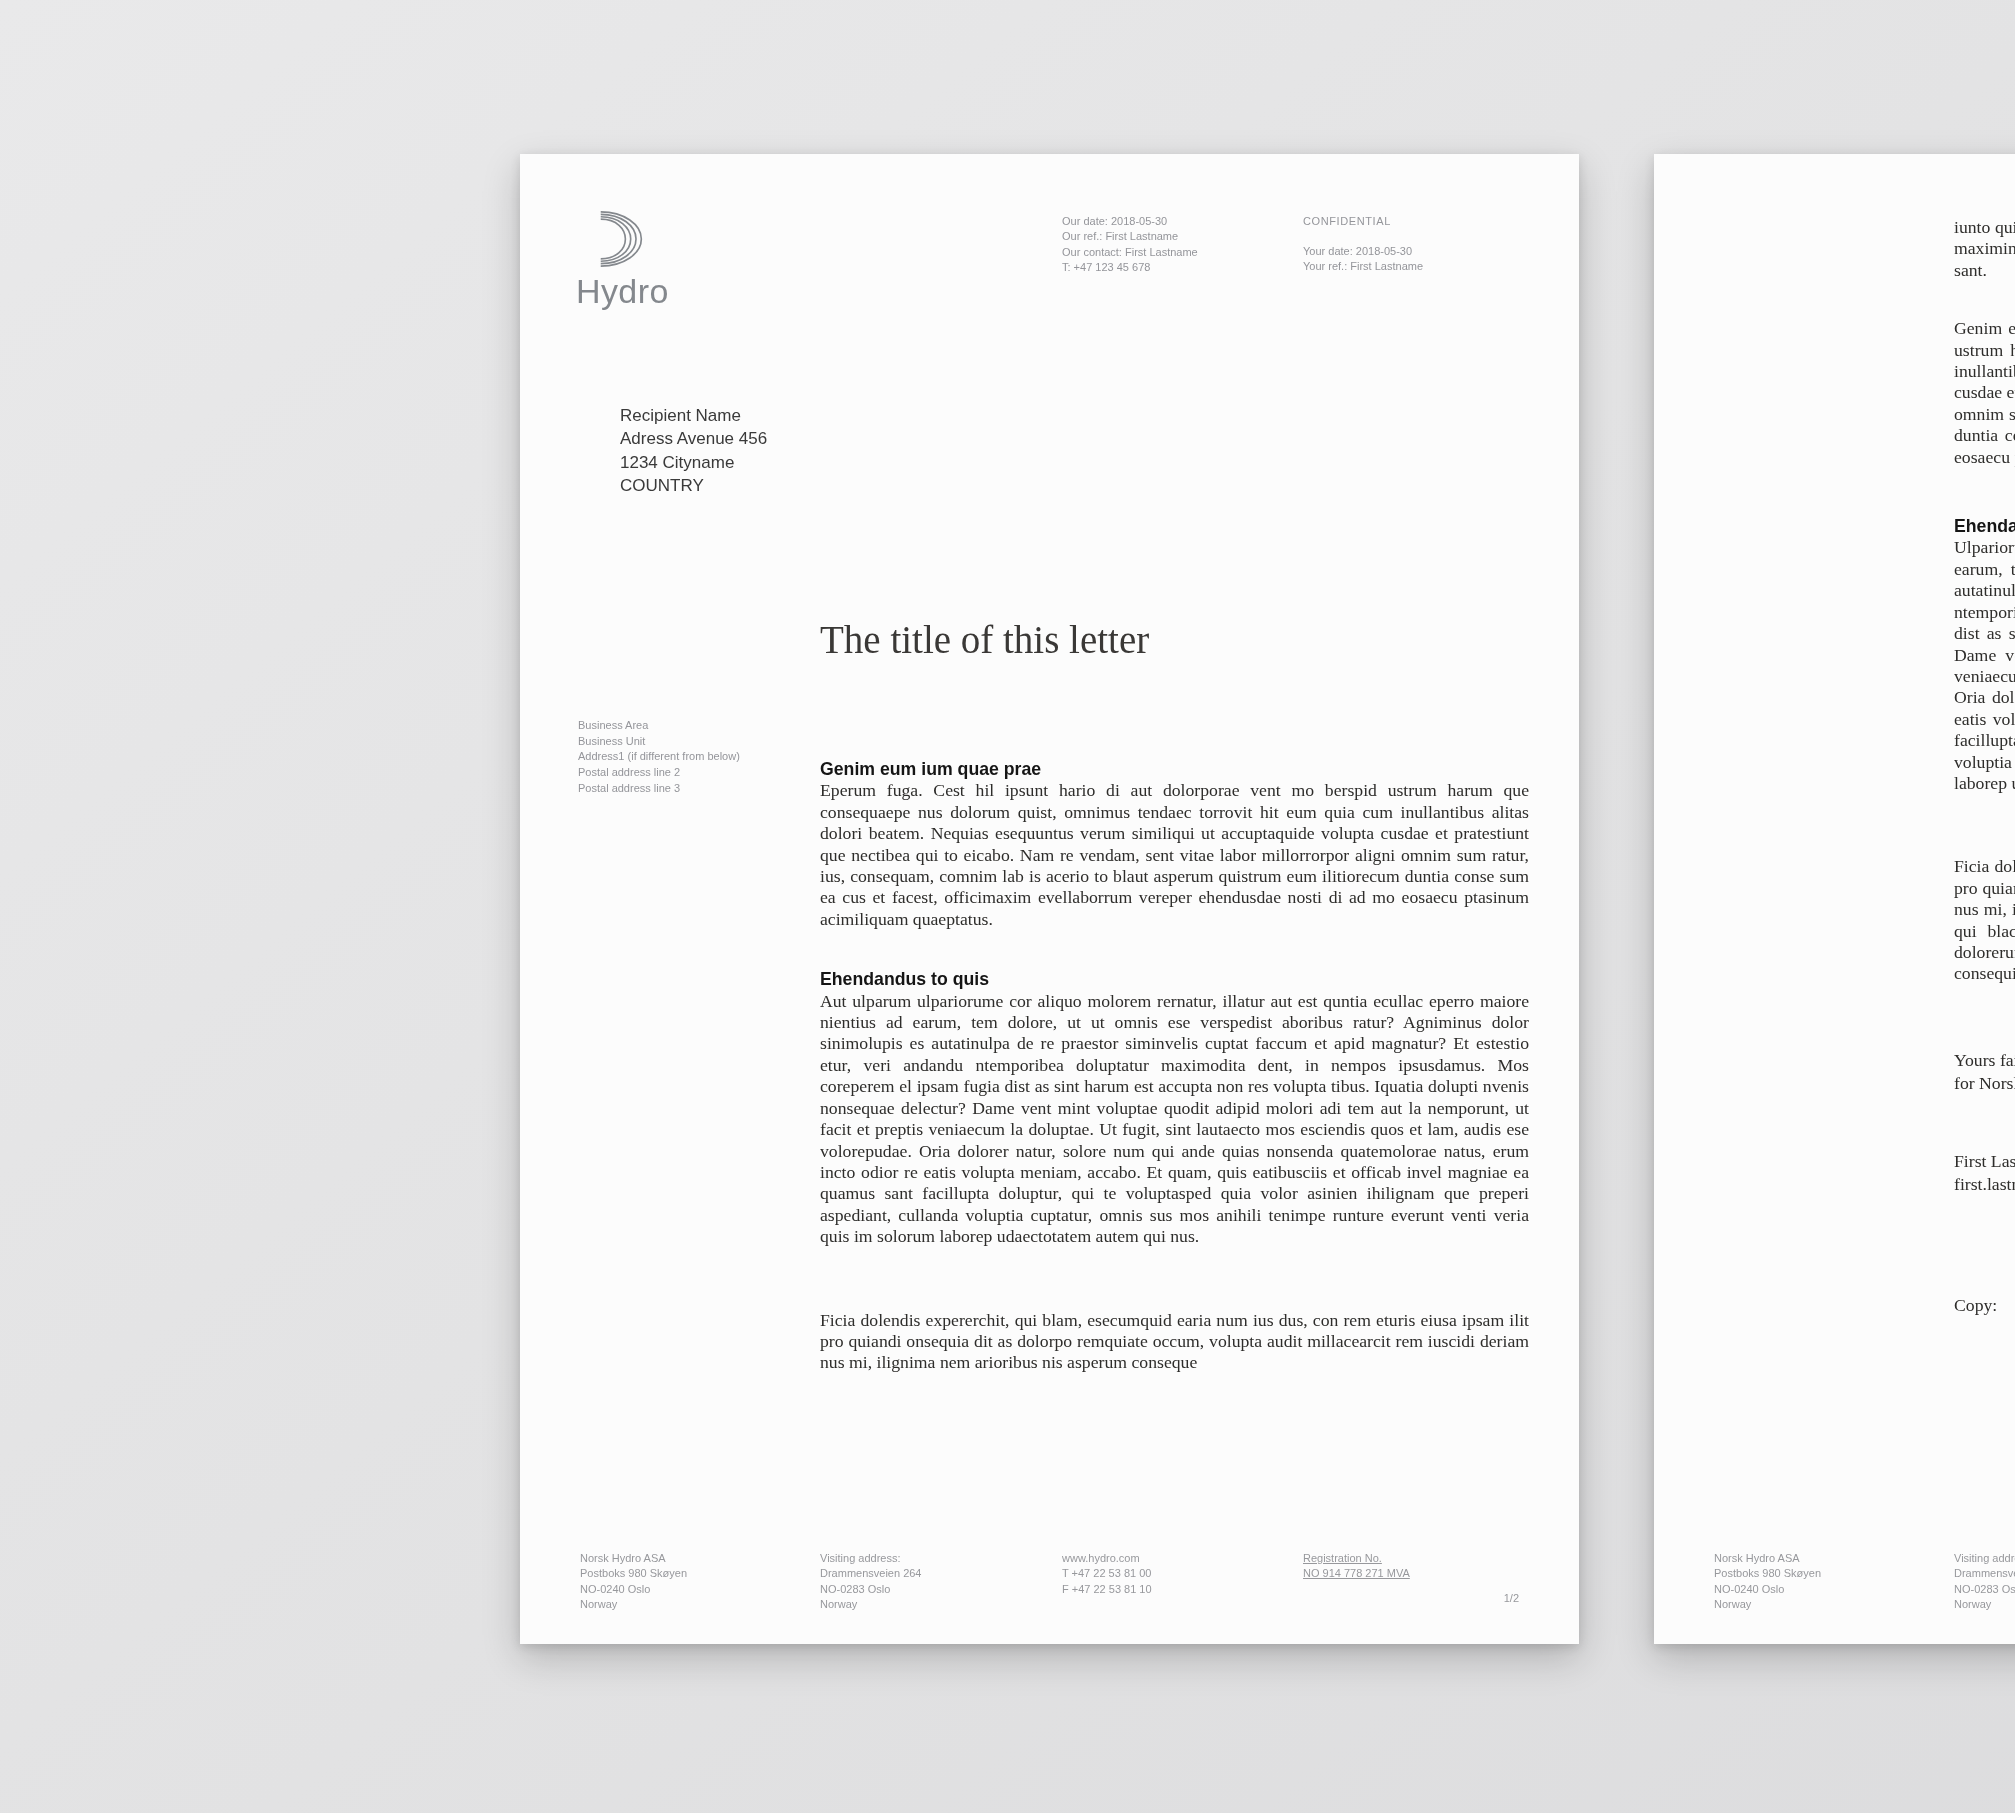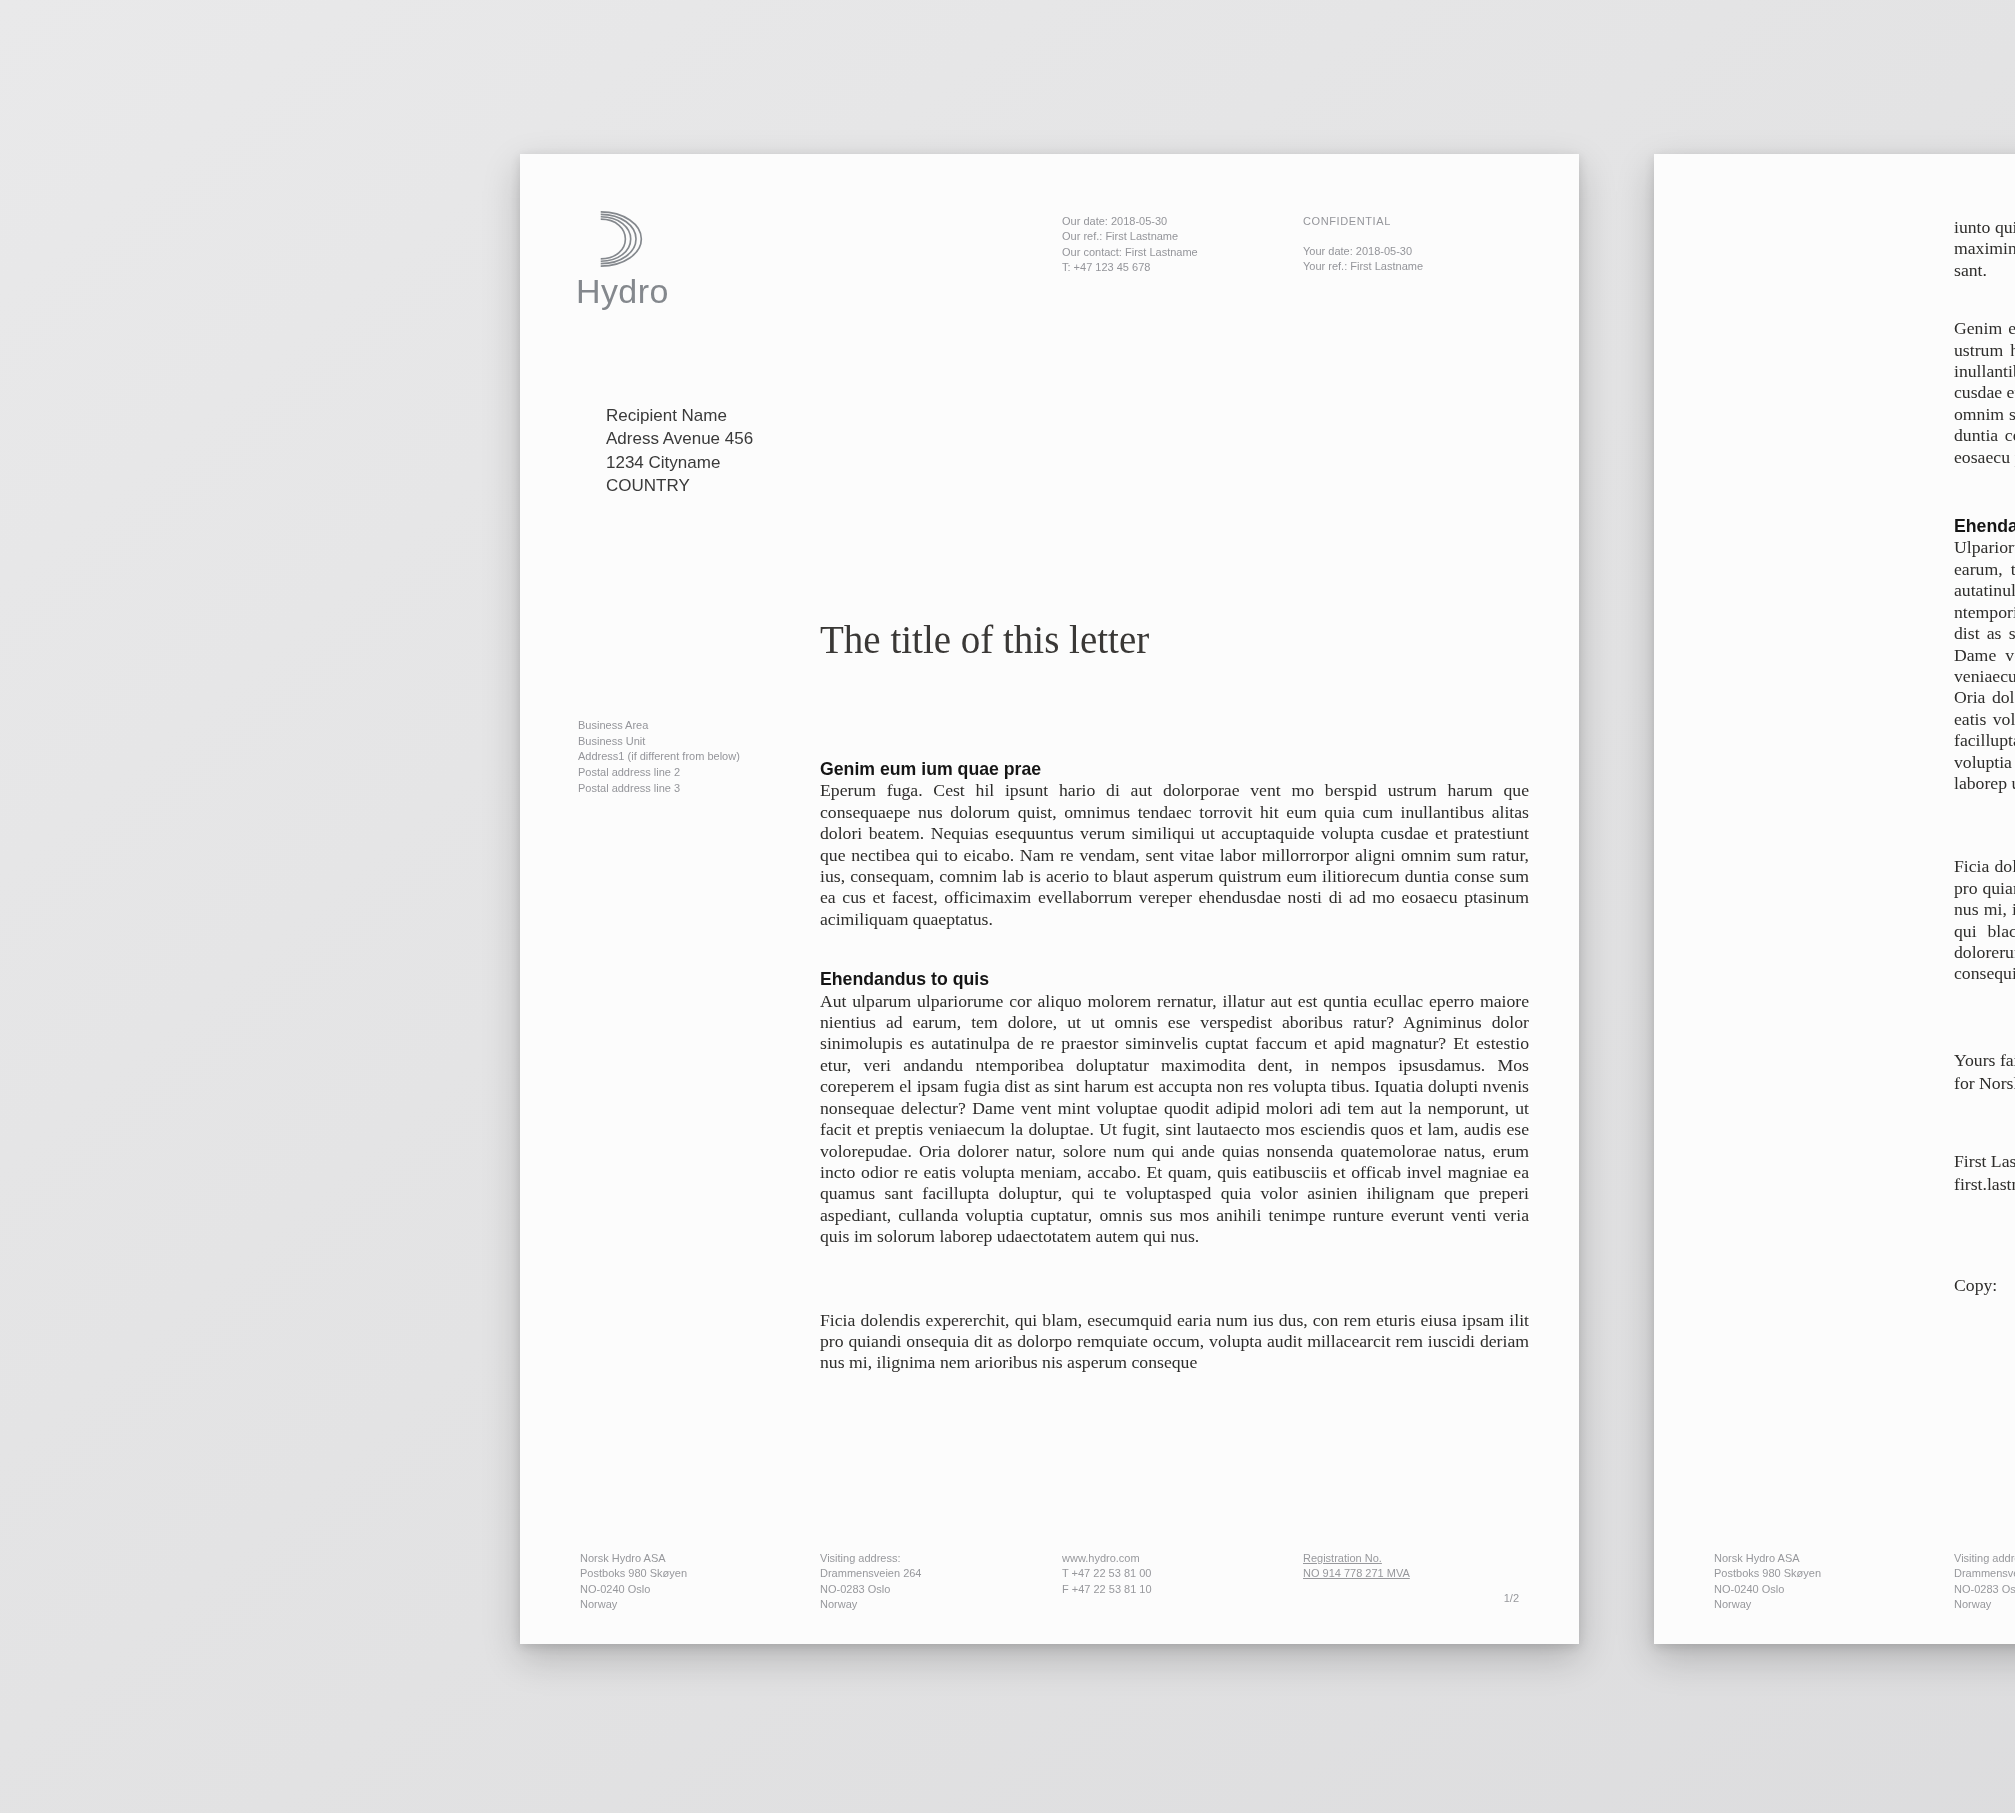--- a/index.html
+++ b/index.html
@@ -23,21 +23,21 @@
   .recipient{font-size:17px;line-height:23.4px;color:#3a3a3a;}
   .letter-title{font-family:"Liberation Serif",serif;font-size:39px;line-height:43px;color:#3a3836;}
   .serif-body{font-family:"Liberation Serif",serif;font-size:17.7px;line-height:21.4px;color:#2e2d2b;text-align:justify;}
   .serif-plain{font-family:"Liberation Serif",serif;font-size:17.7px;line-height:23.4px;color:#2e2d2b;}
   .h-sans{font-family:"Liberation Sans",sans-serif;font-weight:bold;font-size:17.7px;line-height:21.4px;color:#151515;text-align:left;}
   .brand-word{font-size:34px;font-weight:500;color:#84888d;letter-spacing:0.4px;}
   .confidential{letter-spacing:0.6px;}
   .footer-col{position:absolute;font-size:11px;line-height:15.3px;color:#97989c;}
   .pagenum{position:absolute;right:60px;font-size:11px;line-height:15.3px;color:#97989c;text-align:right;}
   .copy-row{display:flex;}
-  .copy-label{width:62px;flex:0 0 62px;}
+  .copy-label{width:62px;flex:0 0 62px;margin-top:20px;}
   .flow-l{left:300px;width:709px;}
 </style>
 </head>
 <body>
 
 <div class="stage">
 
   <div class="page" id="page1">
 
     <div class="abs" style="left:72px;top:56px;width:60px;height:58px;">
@@ -53,21 +53,21 @@
     <div class="abs brand-word" style="left:56px;top:118px;">Hydro</div>
 
     <div class="abs muted prelines" style="left:542px;top:60px;">Our date: 2018-05-30
 Our ref.: First Lastname
 Our contact: First Lastname
 T: +47 123 45 678</div>
     <div class="abs muted confidential" style="left:783px;top:60px;">CONFIDENTIAL</div>
     <div class="abs muted prelines" style="left:783px;top:90px;">Your date: 2018-05-30
 Your ref.: First Lastname</div>
 
-    <div class="abs recipient prelines" style="left:86px;top:250px;">Recipient Name
+    <div class="abs recipient prelines" style="left:100px;top:250px;">Recipient Name
 Adress Avenue 456
 1234 Cityname
 COUNTRY</div>
 
     <div class="abs letter-title" style="left:300px;top:464px;">The title of this letter</div>
 
     <div class="abs muted prelines" style="left:58px;top:564px;line-height:15.7px;">Business Area
 Business Unit
 Address1 (if different from below)
 Postal address line 2

